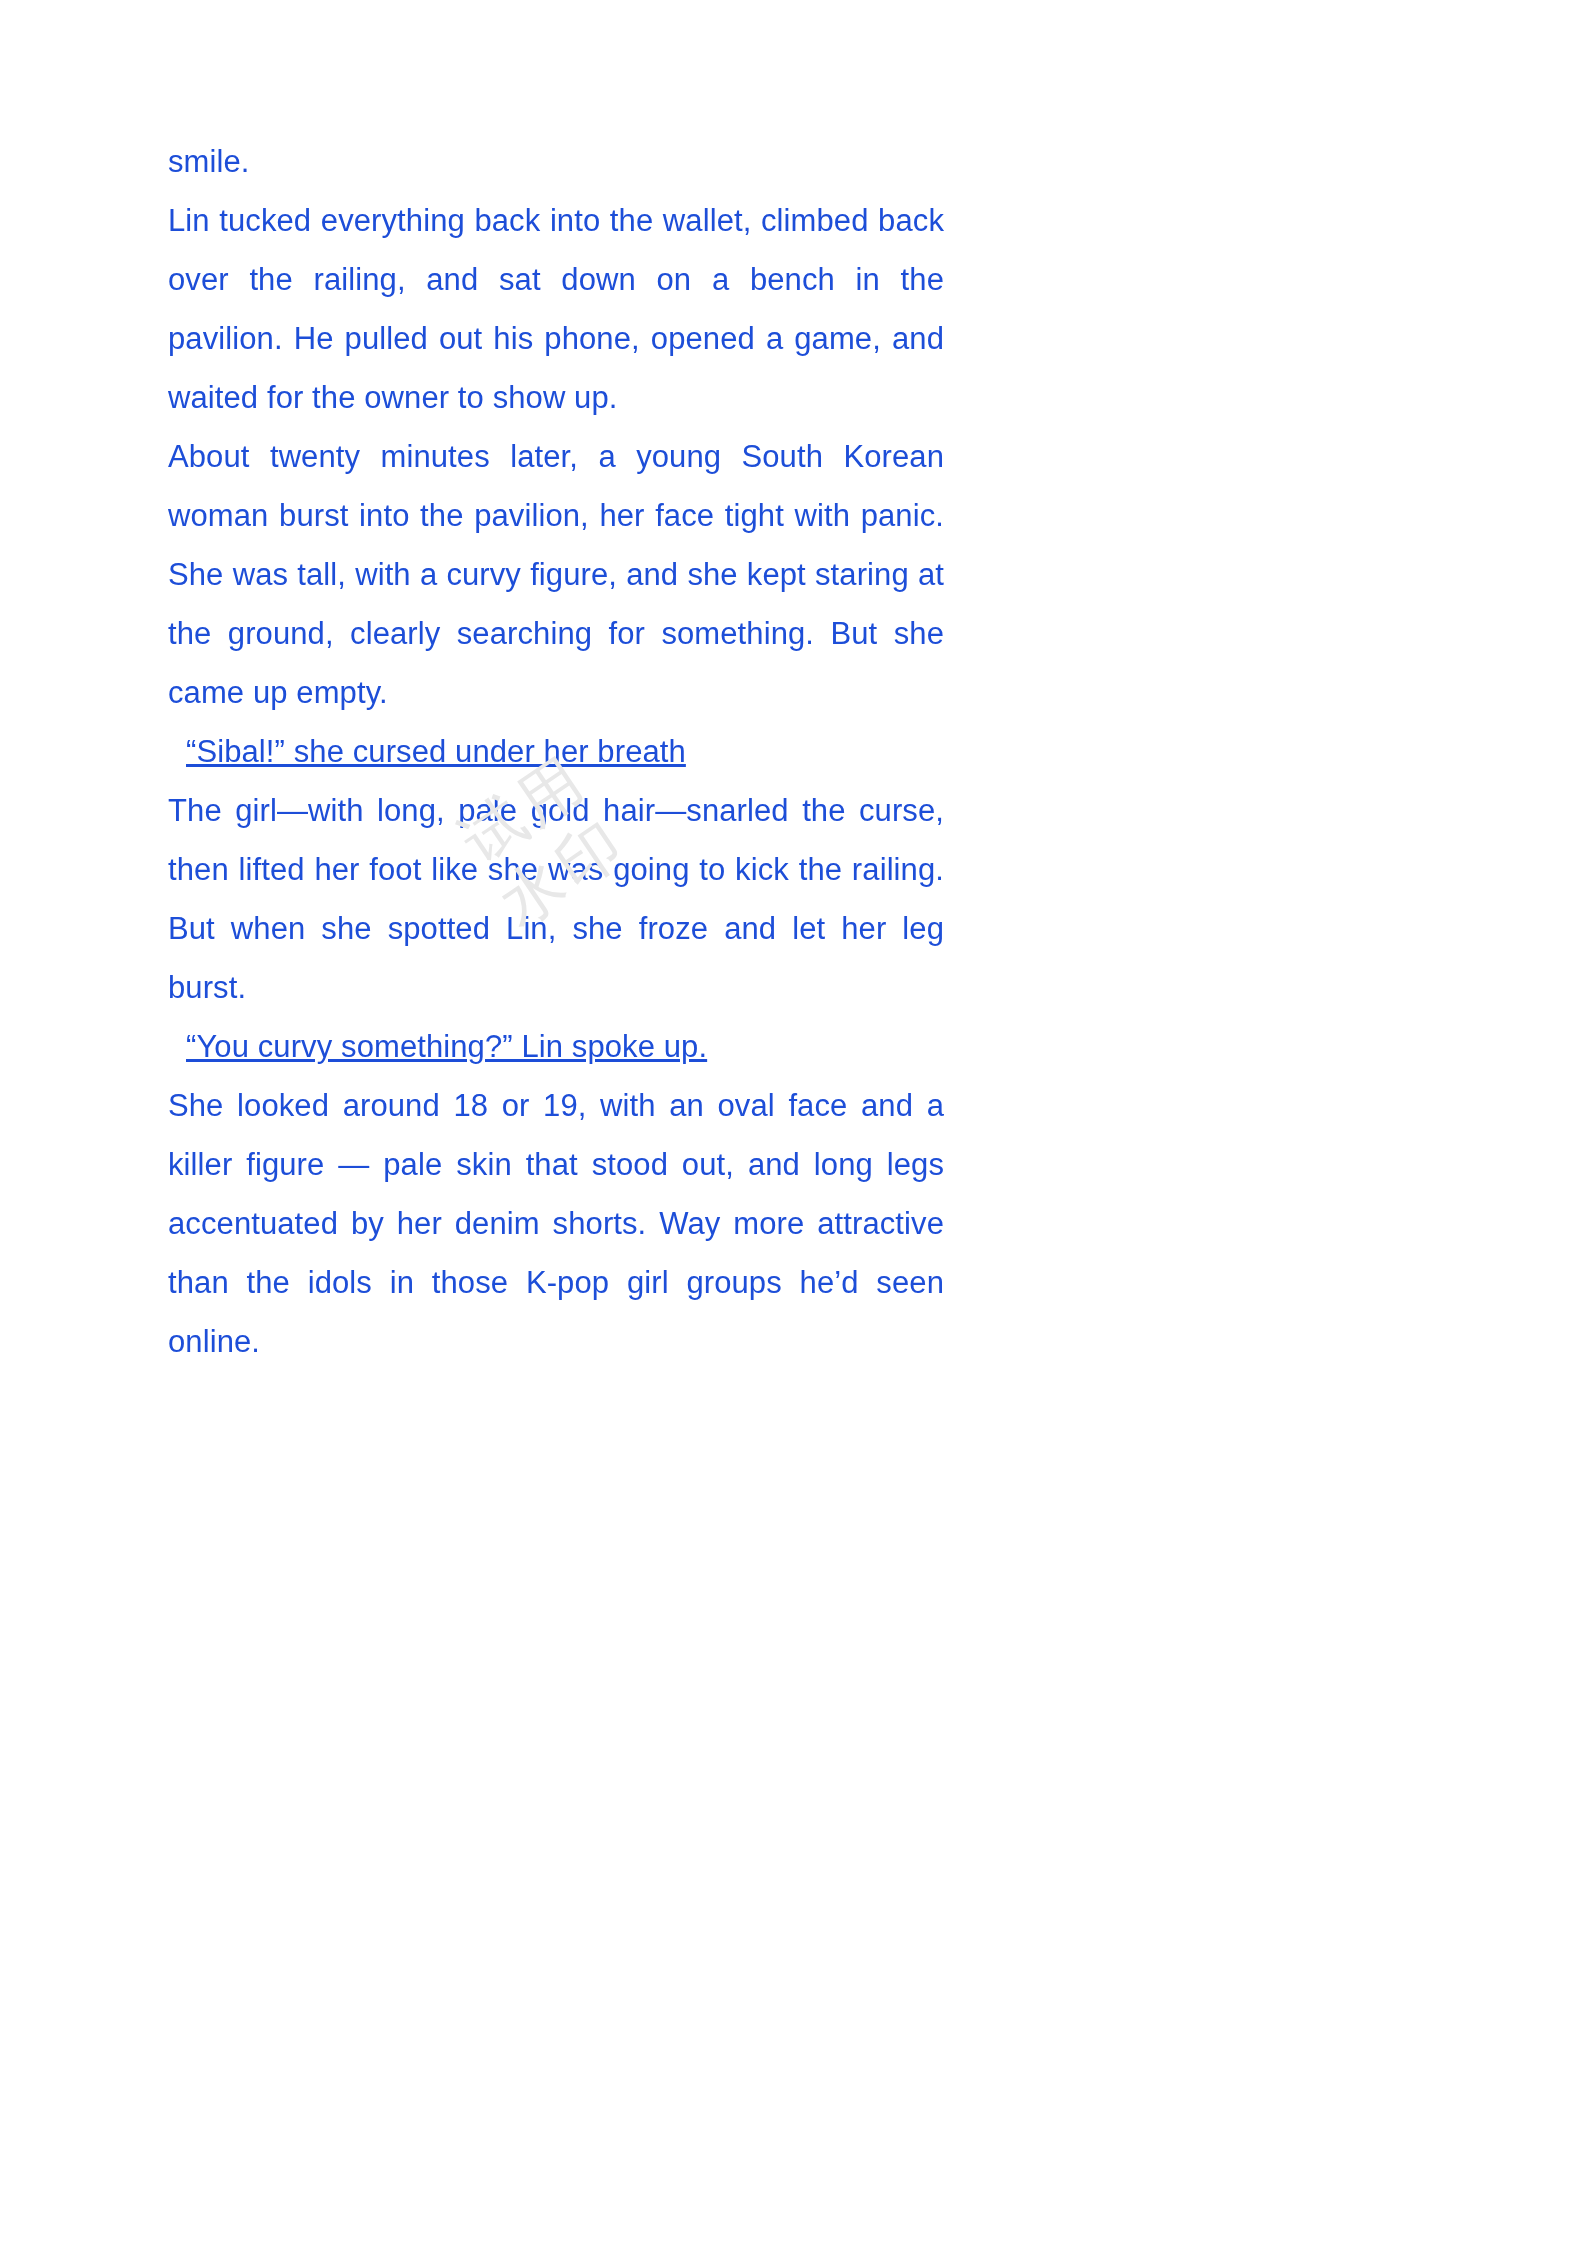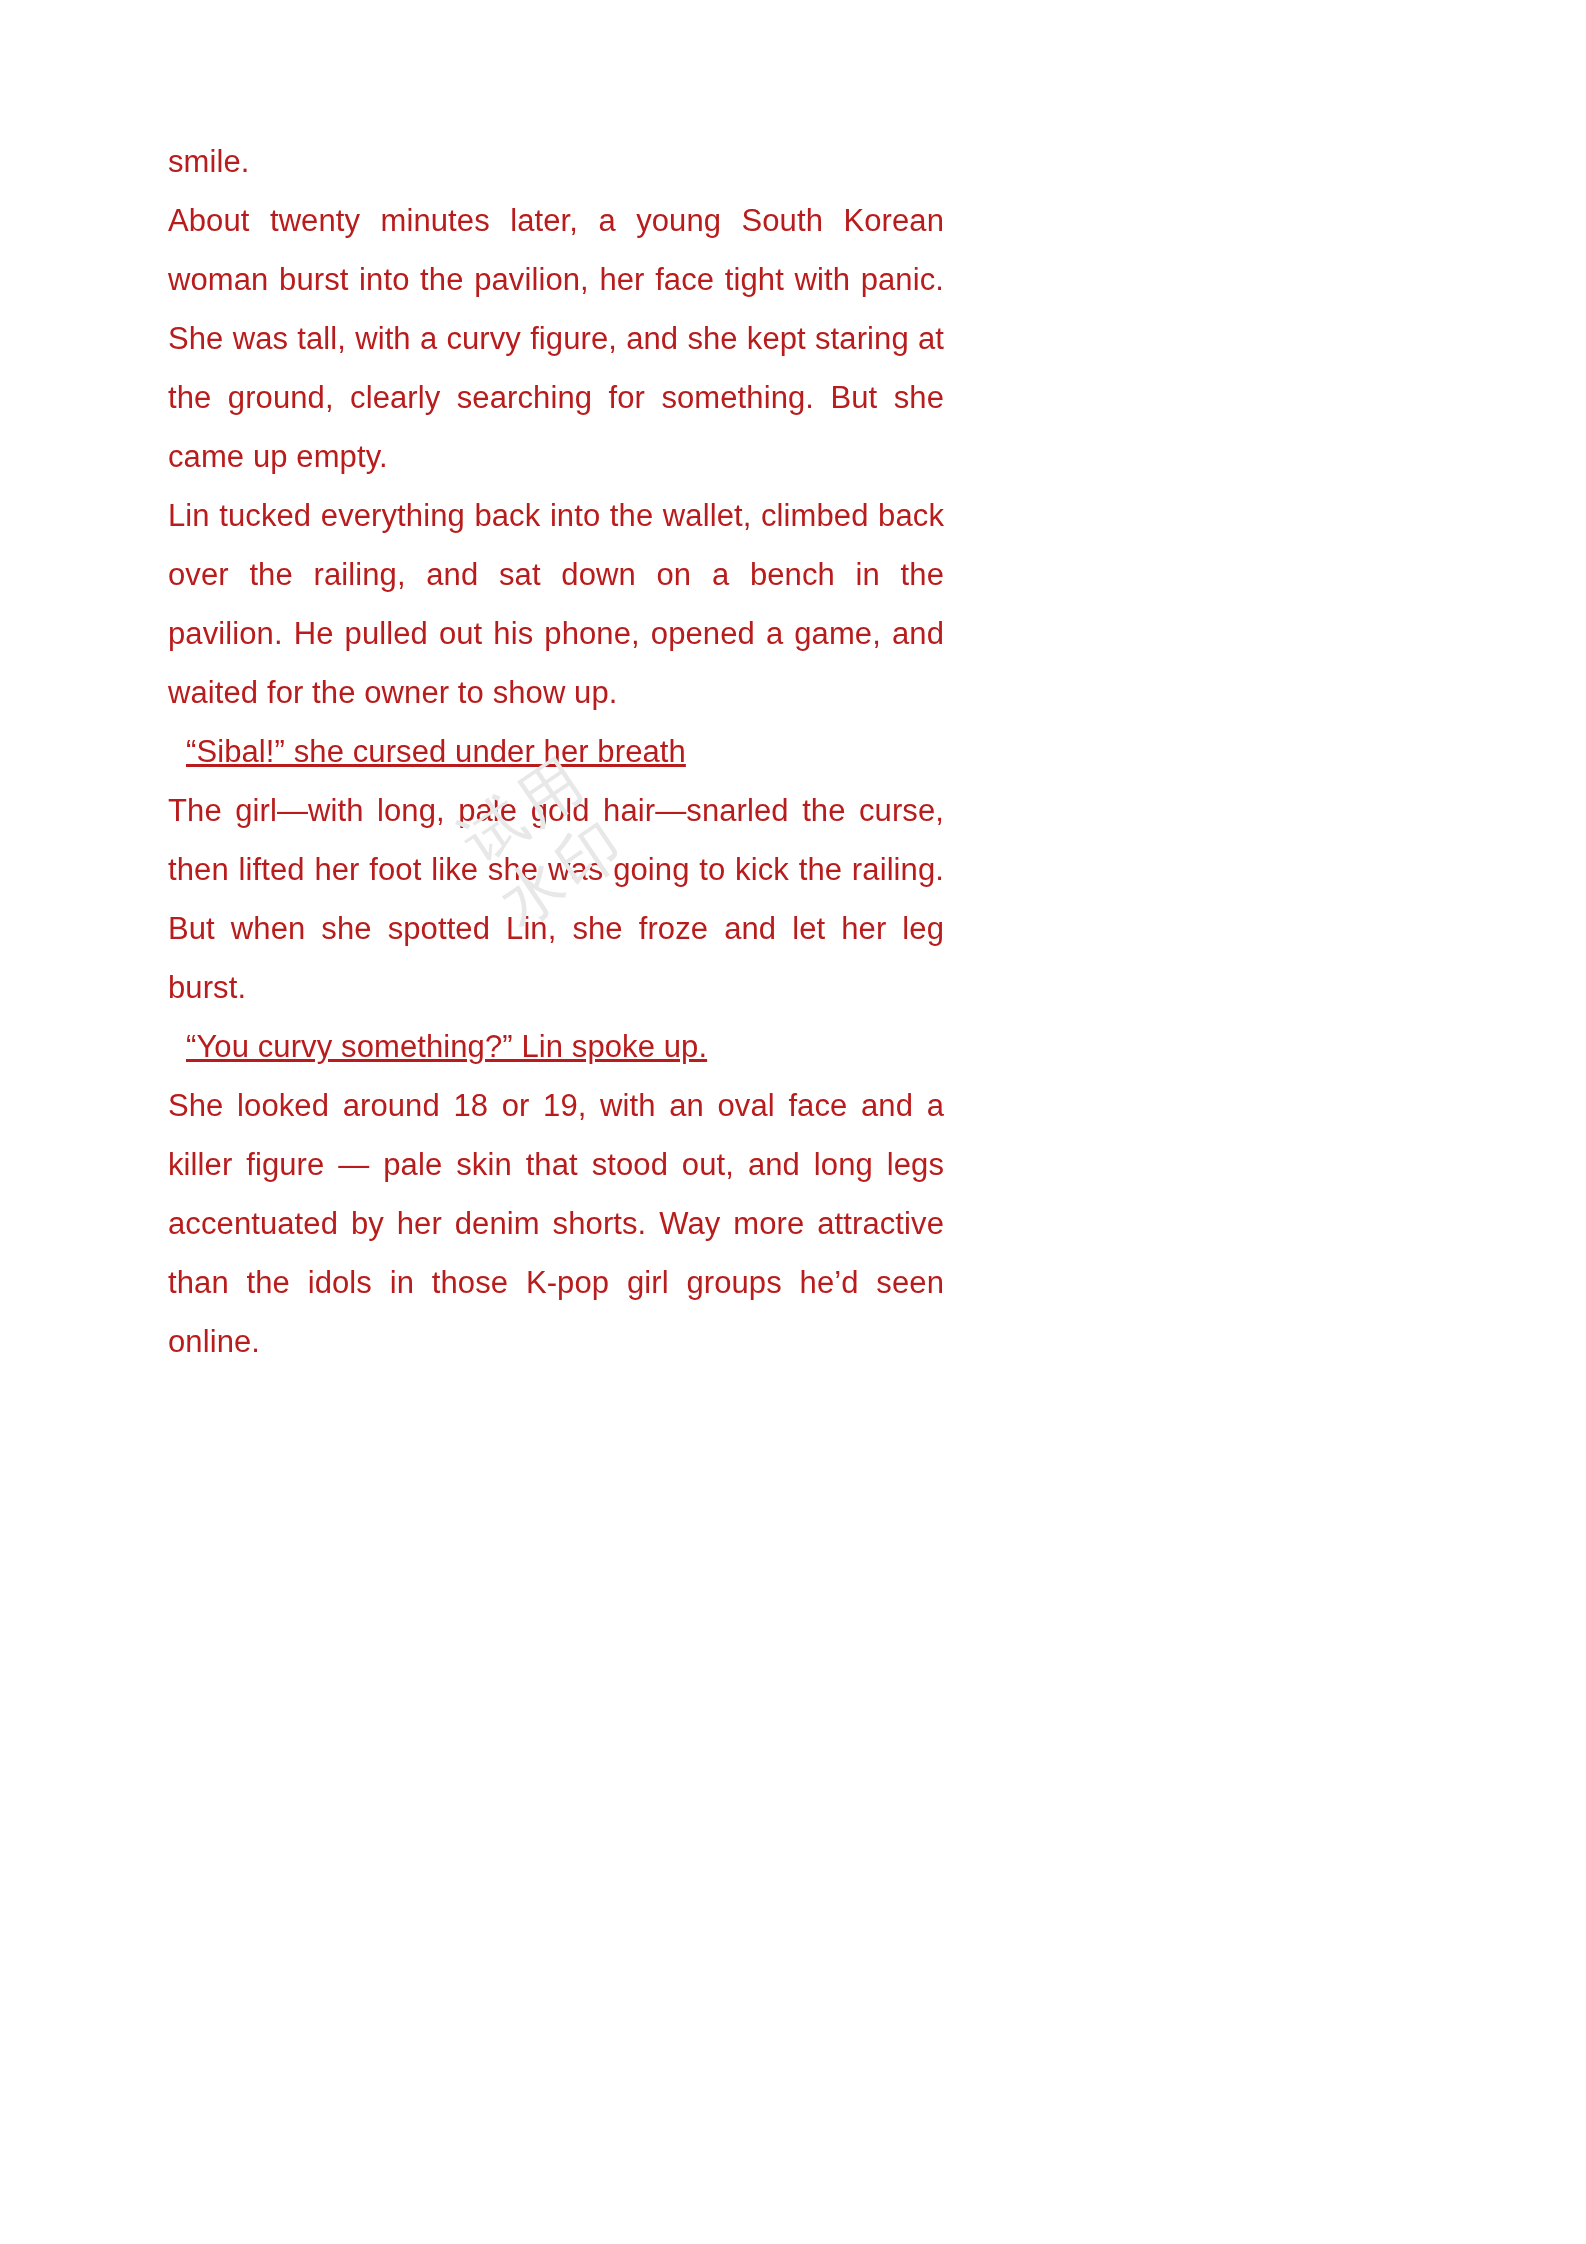--- a/index.html
+++ b/index.html
@@ -25,21 +25,21 @@
     width: 776px;
   }
   p.para {
     margin: 0;
     padding: 0;
     font-size: 31px;
     line-height: 59px;
     text-align: justify;
     text-justify: inter-word;
     letter-spacing: 0.1px;
-    color: #b91c1c;
+    color: #1d4ed8;
     word-spacing: 0px;
   }
   p.para.last-line-left {
     text-align-last: left;
   }
   p.para.indent {
     text-indent: 18px;
     text-decoration: underline;
   }
   
@@ -80,23 +80,23 @@
 </style>
 </head>
 <body>
 
 <div class="page">
 
   <div class="text-column">
 
     <p class="para last-line-left">smile.</p>
 
+    <p class="para last-line-left">Lin tucked everything back into the wallet, climbed back over the railing, and sat down on a bench in the pavilion. He pulled out his phone, opened a game, and waited for the owner to show up.</p>
+
     <p class="para last-line-left">About twenty minutes later, a young South Korean woman burst into the pavilion, her face tight with panic. She was tall, with a curvy figure, and she kept staring at the ground, clearly searching for something. But she came up empty.</p>
-
-    <p class="para last-line-left">Lin tucked everything back into the wallet, climbed back over the railing, and sat down on a bench in the pavilion. He pulled out his phone, opened a game, and waited for the owner to show up.</p>
 
     <p class="para indent last-line-left">“Sibal!” she cursed under her breath</p>
 
     <p class="para last-line-left">The girl—with long, pale gold hair—snarled the curse, then lifted her foot like she was going to kick the railing. But when she spotted Lin, she froze and let her leg burst.</p>
 
     <p class="para indent last-line-left">“You curvy something?” Lin spoke up.</p>
 
     <p class="para last-line-left">She looked around 18 or 19, with an oval face and a killer figure — pale skin that stood out, and long legs accentuated by her denim shorts. Way more attractive than the idols in those K-pop girl groups he’d seen online.</p>
 
 

